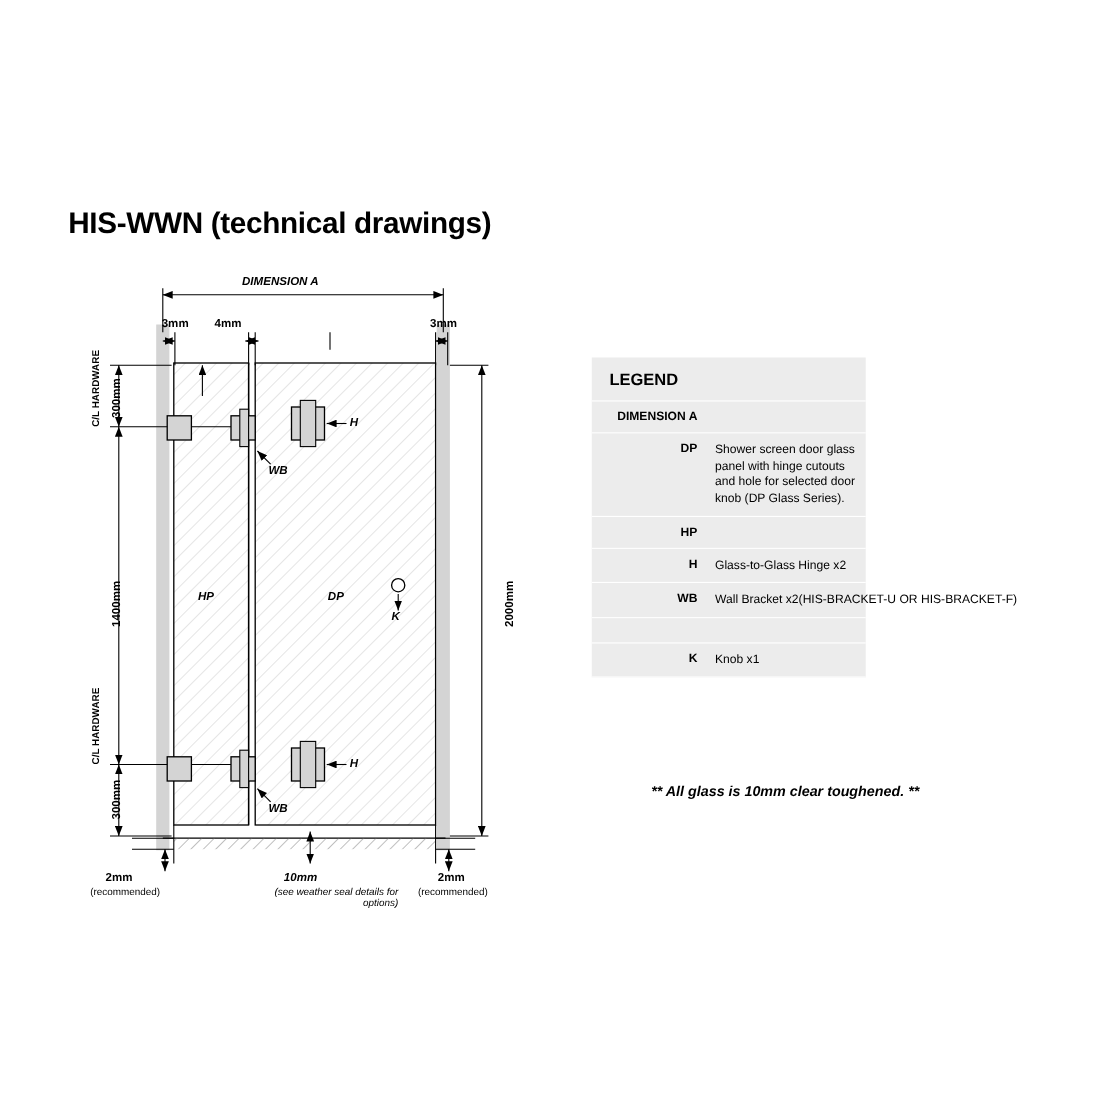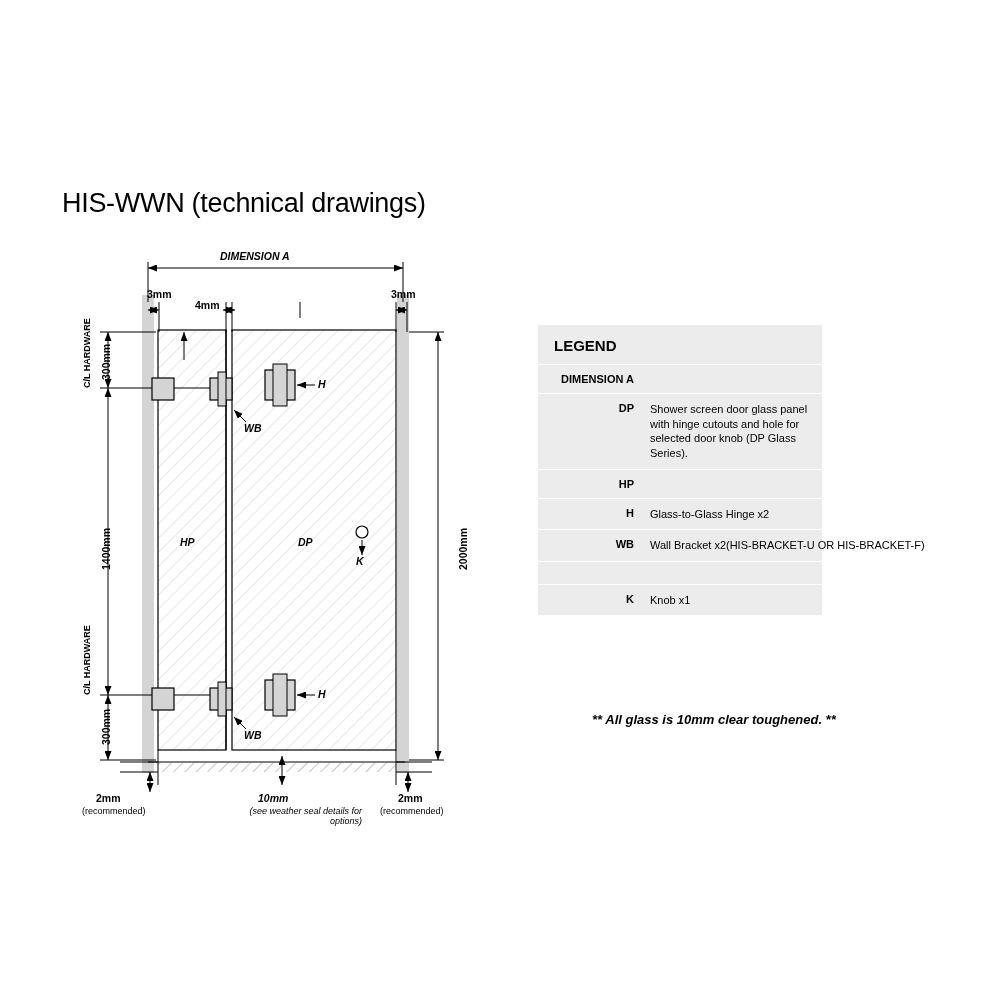--- a/index.html
+++ b/index.html
@@ -14,21 +14,21 @@
     font-family: "Liberation Sans", sans-serif;
     color: #000000;
     overflow: hidden;
   }
 
   #page-title {
     position: absolute;
     left: 62px;
     top: 188px;
     font-size: 27px;
-    font-weight: normal;
+    font-weight: bold;
     letter-spacing: -0.3px;
     white-space: nowrap;
   }
 
   
   #drawing {
     position: absolute;
     left: 60px;
     top: 240px;
     width: 430px;
@@ -48,21 +48,21 @@
   .vert {
     transform-origin: 0 0;
     transform: rotate(-90deg);
   }
 
   
   #legend {
     position: absolute;
     left: 538px;
     top: 325px;
-    width: 284px;
+    width: 249px;
     background: #ececec;
     font-size: 11px;
   }
   #legend .legend-title {
     font-size: 15px;
     font-weight: bold;
     padding: 12px 0 10px 16px;
     border-bottom: 1px solid #ffffff;
   }
   .lrow {
@@ -191,21 +191,21 @@
     <line x1="222" y1="516" x2="222" y2="545" stroke="#000" stroke-width="1" marker-start="url(#arrL)" marker-end="url(#arrR)"></line>
     <line x1="348" y1="532" x2="348" y2="552" stroke="#000" stroke-width="1" marker-start="url(#arrL)" marker-end="url(#arrR)"></line>
     <line x1="336" y1="522" x2="372" y2="522" stroke="#000" stroke-width="1"></line>
     <line x1="336" y1="532" x2="372" y2="532" stroke="#000" stroke-width="1"></line>
   </svg>
 
   
   <div class="lbl ital" style="left:160px; top:10px;">DIMENSION A</div>
 
   <div class="lbl" style="left:87px; top:48px;">3mm</div>
-  <div class="lbl" style="left:135px; top:59px;">4mm</div>
+  <div class="lbl" style="left:135px; top:48px;">4mm</div>
   <div class="lbl" style="left:331px; top:48px;">3mm</div>
 
   <div class="lbl vert" style="left:397px; top:330px;">2000mm</div>
 
   <div class="lbl vert small" style="left:22px; top:148px;">C/L HARDWARE</div>
   <div class="lbl vert" style="left:40px; top:140px;">300mm</div>
   <div class="lbl vert" style="left:40px; top:330px;">1400mm</div>
   <div class="lbl vert small" style="left:22px; top:455px;">C/L HARDWARE</div>
   <div class="lbl vert" style="left:40px; top:505px;">300mm</div>
 

